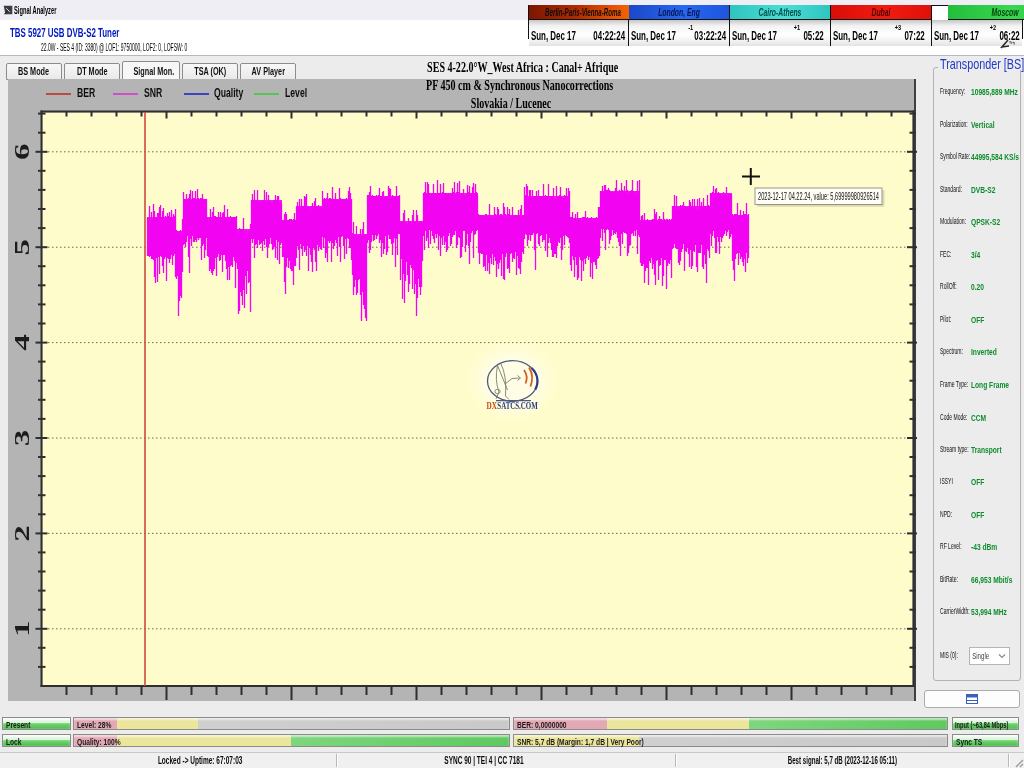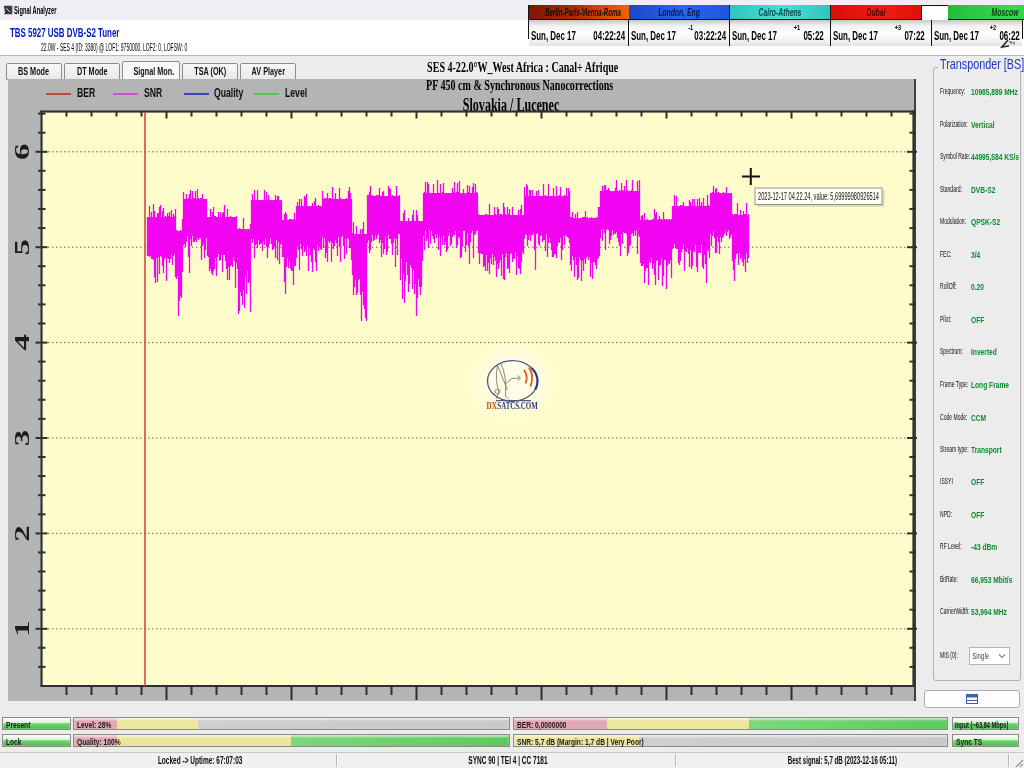--- a/index.html
+++ b/index.html
@@ -31,21 +31,21 @@
 <div class="abs" style="left:528px;top:5px;width:495px;height:34px;border:1px solid #111;background:#fff"></div>
 <div class="hdrcell" style="left:529px;width:108px;background:linear-gradient(90deg,#7d1600 0%,#b02c00 45%,#e85304 80%,#f86a00 100%)">
     <span style="transform:scaleX(.56)">Berlin-Paris-Vienna-Roma</span>
   </div>
 <div class="hdrcell" style="left:629px;width:101px;background:linear-gradient(90deg,#1b48c8,#2767f2 55%,#1f55dd)">
     <span style="color:#06154f">London, Eng</span>
   </div>
 <div class="hdrcell" style="left:730px;width:101px;background:linear-gradient(90deg,#2fc4bd,#49ded6 55%,#2fc4bd)">
     <span style="color:#064a46">Cairo-Athens</span>
   </div>
-<div class="hdrcell" style="left:831px;width:91px;background:linear-gradient(90deg,#d80e08,#f21b10 55%,#e01109)">
+<div class="hdrcell" style="left:831px;width:101px;background:linear-gradient(90deg,#d80e08,#f21b10 55%,#e01109)">
     <span style="color:#4a0400">Dubai</span>
   </div>
 <div class="hdrcell" style="left:948px;width:113px;border-right:none;background:linear-gradient(90deg,#23bd3c,#39d64f 55%,#28c740)">
     <span style="color:#043c0c">Moscow</span>
   </div>
 <div class="datecell" style="left:529px;width:100px">
     <span class="cx abs" style="left:2px;top:9px">Sun, Dec 17</span>
     <span class="cxr abs" style="right:3px;top:9px">04:22:24</span>
   </div>
 <div class="datecell" style="left:629px;width:101px">
@@ -75,21 +75,21 @@
   </svg>
 <div class="abs" style="left:0;top:56px;width:1024px;height:23px;background:#ececec"></div>
 <div class="tab" style="left:6px;width:56px"><span class="cxc">BS Mode</span></div>
 <div class="tab" style="left:64px;width:56px"><span class="cxc">DT Mode</span></div>
 <div class="tab" style="left:122px;width:58px;top:61px;height:19px;background:#f7f7f7;line-height:18px"><span class="cxc">Signal Mon.</span></div>
 <div class="tab" style="left:182px;width:56px"><span class="cxc">TSA (OK)</span></div>
 <div class="tab" style="left:240px;width:56px"><span class="cxc">AV Player</span></div>
 <div class="abs" style="left:8px;top:79px;width:908px;height:622px;background:#b4b4b4;border-right:2px solid #3f3f3f"></div>
 <div class="abs" style="left:323px;top:59px;width:400px;text-align:center;font-family:'Liberation Serif',serif;font-size:15px;font-weight:bold;color:#000"><span class="cxc" style="transform:scaleX(.67)">SES 4-22.0°W_West Africa : Canal+ Afrique</span></div>
 <div class="abs" style="left:320px;top:77px;width:400px;text-align:center;font-family:'Liberation Serif',serif;font-size:15px;font-weight:bold;color:#000"><span class="cxc" style="transform:scaleX(.67)">PF 450 cm &amp; Synchronous Nanocorrections</span></div>
-<div class="abs" style="left:319px;top:95px;width:385px;text-align:center;font-family:'Liberation Serif',serif;font-size:18px;font-weight:bold;color:#000"><span class="cxc" style="transform:scaleX(.67)">Slovakia / Lucenec</span></div>
+<div class="abs" style="left:319px;top:95px;width:385px;text-align:center;font-family:'Liberation Serif',serif;font-size:15px;font-weight:bold;color:#000"><span class="cxc" style="transform:scaleX(.67)">Slovakia / Lucenec</span></div>
 <div class="abs" style="left:46px;top:92.5px;width:25px;height:2px;background:#bf4a42"></div>
 <div class="abs" style="left:77px;top:86px;font-size:12px;font-weight:bold;color:#0e0e0e"><span class="cx" style="transform:scaleX(.72)">BER</span></div>
 <div class="abs" style="left:113px;top:92.5px;width:25px;height:2px;background:#cb52cb"></div>
 <div class="abs" style="left:144px;top:86px;font-size:12px;font-weight:bold;color:#0e0e0e"><span class="cx" style="transform:scaleX(.72)">SNR</span></div>
 <div class="abs" style="left:184px;top:92.5px;width:25px;height:2px;background:#3b45c4"></div>
 <div class="abs" style="left:214px;top:86px;font-size:12px;font-weight:bold;color:#0e0e0e"><span class="cx" style="transform:scaleX(.72)">Quality</span></div>
 <div class="abs" style="left:254px;top:92.5px;width:25px;height:2px;background:#56c556"></div>
 <div class="abs" style="left:285px;top:86px;font-size:12px;font-weight:bold;color:#0e0e0e"><span class="cx" style="transform:scaleX(.72)">Level</span></div>
 <svg class="abs" style="left:0;top:0" width="1024" height="768" viewBox="0 0 1024 768">
 <rect x="42.5" y="112.5" width="870" height="573" fill="#fffccb"></rect>
@@ -342,19 +342,19 @@
     <span class="bartxt cx" style="transform:scaleX(.7)">SNR: 5,7 dB (Margin: 1,7 dB | Very Poor)</span>
   </div>
 <div class="bar gbar" style="left:952px;top:734px;width:67px">
     <span class="bartxt cx" style="transform:scaleX(.7)">Sync TS</span>
   </div>
 <div class="abs" style="left:0;top:752px;width:1024px;height:16px;background:#f0f0f0;border-top:1px solid #c9c9c9"></div>
 <div class="sep" style="left:336px"></div>
 <div class="sep" style="left:675px"></div>
 <div class="sep" style="left:1008px"></div>
 <div class="stx" style="left:100px;width:200px"><span class="cxc" style="transform:scaleX(.62)">Locked -&gt; Uptime: 67:07:03</span></div>
-<div class="stx" style="left:408px;width:200px"><span class="cxc" style="transform:scaleX(.62)">SYNC 90 | TEI 4 | CC 7181</span></div>
+<div class="stx" style="left:384px;width:200px"><span class="cxc" style="transform:scaleX(.62)">SYNC 90 | TEI 4 | CC 7181</span></div>
 <div class="stx" style="left:742px;width:200px"><span class="cxc" style="transform:scaleX(.585)">Best signal: 5,7 dB (2023-12-16 05:11)</span></div>
 <svg class="abs" style="left:1015px;top:759px" width="9" height="9" viewBox="0 0 9 9">
     <g stroke="#9a9a9a" stroke-width="1.3">
       <line x1="8" y1="1" x2="1" y2="8"></line>
       <line x1="8" y1="5" x2="5" y2="8"></line>
     </g>
   </svg>
 </body></html>

